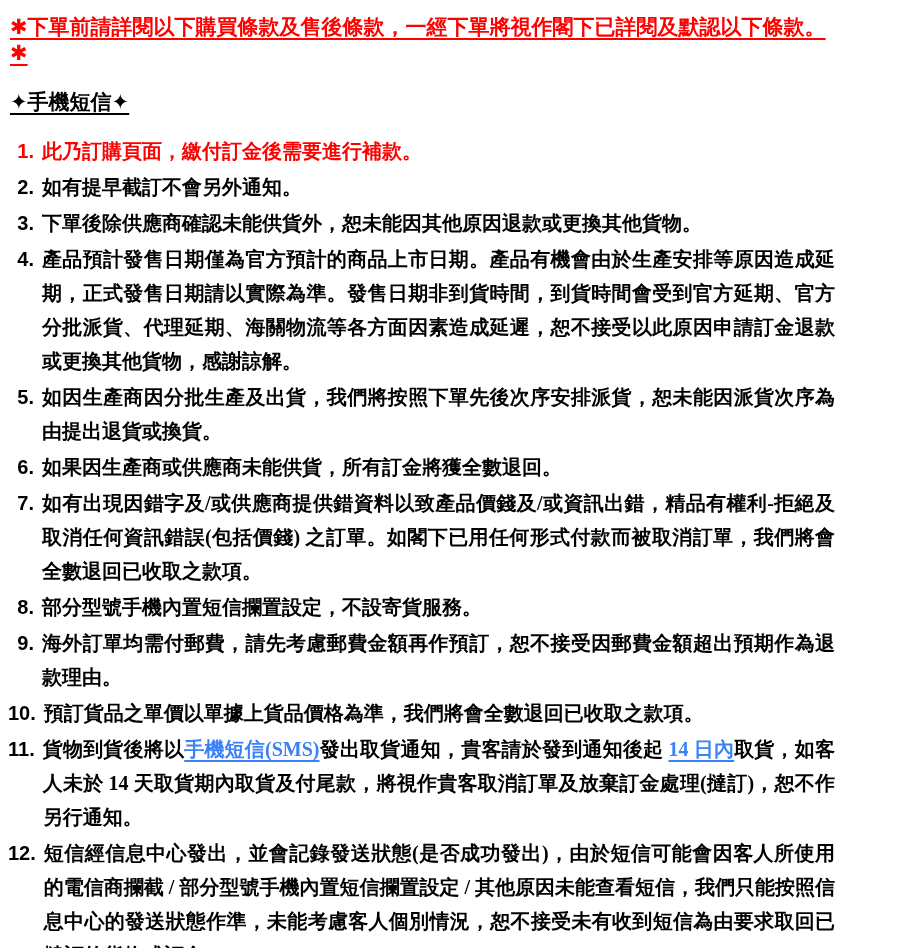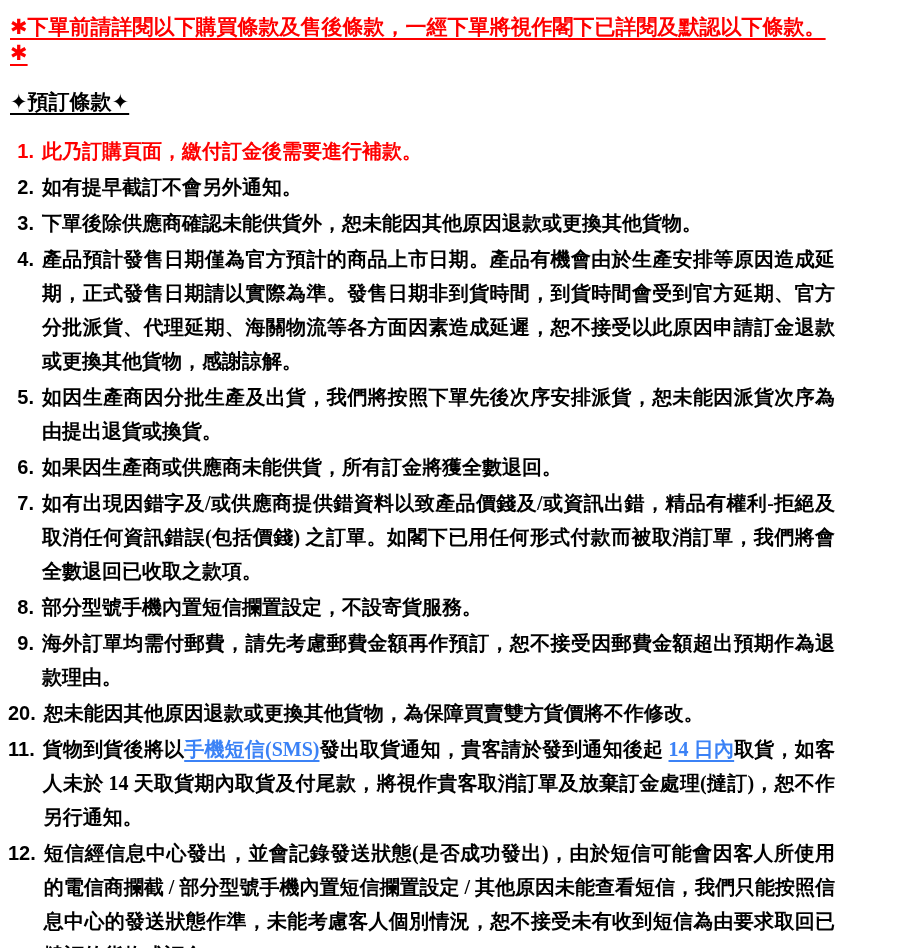--- a/index.html
+++ b/index.html
@@ -71,21 +71,21 @@
     cursor: pointer;
   }
 </style>
 </head>
 <body>
 
 <div class="page">
   <div class="doc-header">✱下單前請詳閱以下購買條款及售後條款，一經下單將視作閣下已詳閱及默認以下條款。✱</div>
 
   <div>
-    <span class="section-title">✦預訂條款✦</span>
+    <span class="section-title">✦手機短信✦</span>
   </div>
 
   <div class="terms-list" id="terms-list">
       <div class="term red-item">
         <span class="term-num">1.</span>
         <span class="term-body"><span>此乃訂購頁面，繳付訂金後需要進行補款。</span></span>
       </div>
       <div class="term">
         <span class="term-num">2.</span>
         <span class="term-body"><span>如有提早截訂不會另外通知。</span></span>
@@ -112,22 +112,22 @@
       </div>
       <div class="term">
         <span class="term-num">8.</span>
         <span class="term-body"><span>部分型號手機內置短信攔置設定，不設寄貨服務。</span></span>
       </div>
       <div class="term">
         <span class="term-num">9.</span>
         <span class="term-body"><span>海外訂單均需付郵費，請先考慮郵費金額再作預訂，恕不接受因郵費金額超出預期作為退款理由。</span></span>
       </div>
       <div class="term">
-        <span class="term-num">20.</span>
-        <span class="term-body"><span>恕未能因其他原因退款或更換其他貨物，為保障買賣雙方貨價將不作修改。</span></span>
+        <span class="term-num">10.</span>
+        <span class="term-body"><span>預訂貨品之單價以單據上貨品價格為準，我們將會全數退回已收取之款項。</span></span>
       </div>
       <div class="term">
         <span class="term-num">11.</span>
         <span class="term-body"><span>貨物到貨後將以</span><span class="seg-red-underline">手機短信(SMS)</span><span>發出取貨通知，貴客請於發到通知後起 </span><span class="seg-red-underline">14 日內</span><span>取貨，如客人未於 14 天取貨期內取貨及付尾款，將視作貴客取消訂單及放棄訂金處理(撻訂)，恕不作另行通知。</span></span>
       </div>
       <div class="term">
         <span class="term-num">12.</span>
         <span class="term-body"><span>短信經信息中心發出，並會記錄發送狀態(是否成功發出)，由於短信可能會因客人所使用的電信商攔截 / 部分型號手機內置短信攔置設定 / 其他原因未能查看短信，我們只能按照信息中心的發送狀態作準，未能考慮客人個別情況，恕不接受未有收到短信為由要求取回已撻訂的貨物或訂金。</span></span>
       </div>
       <div class="term">

